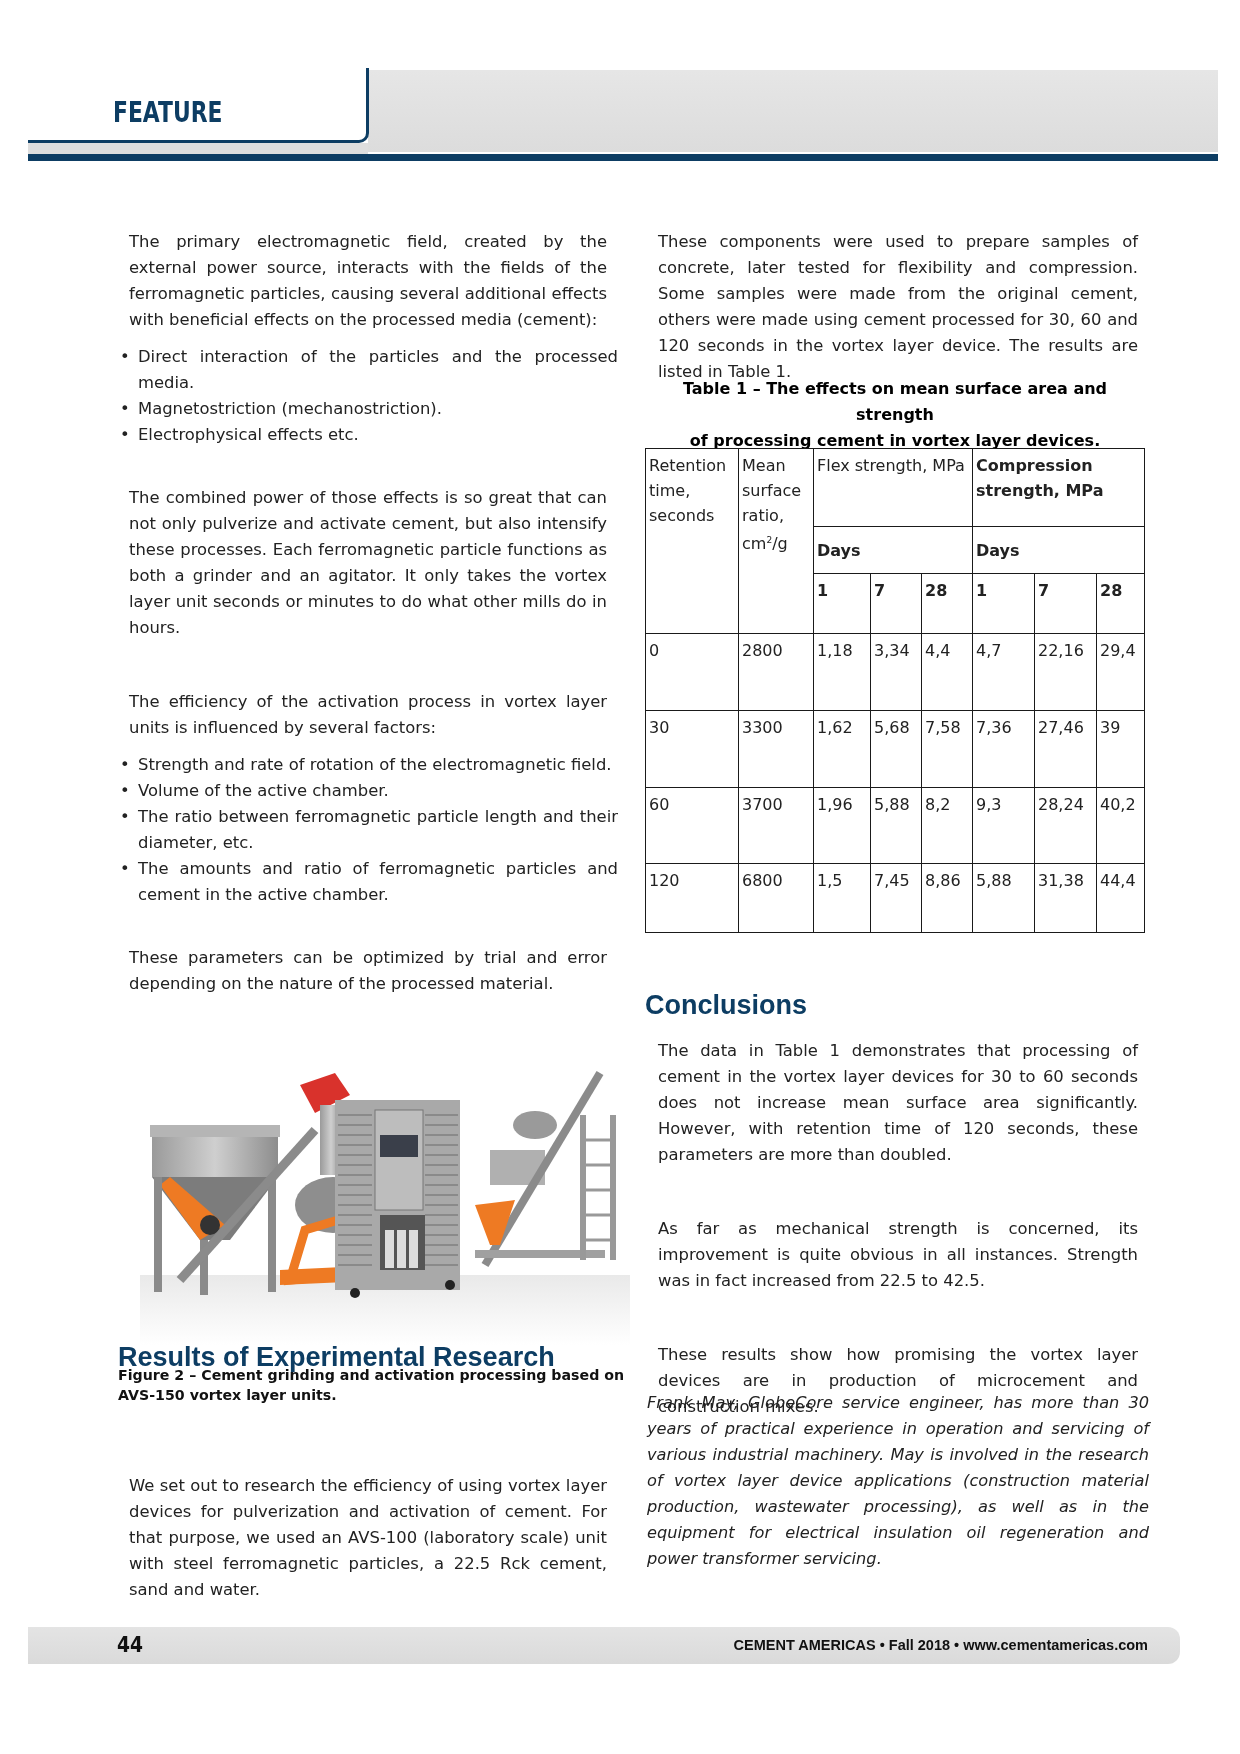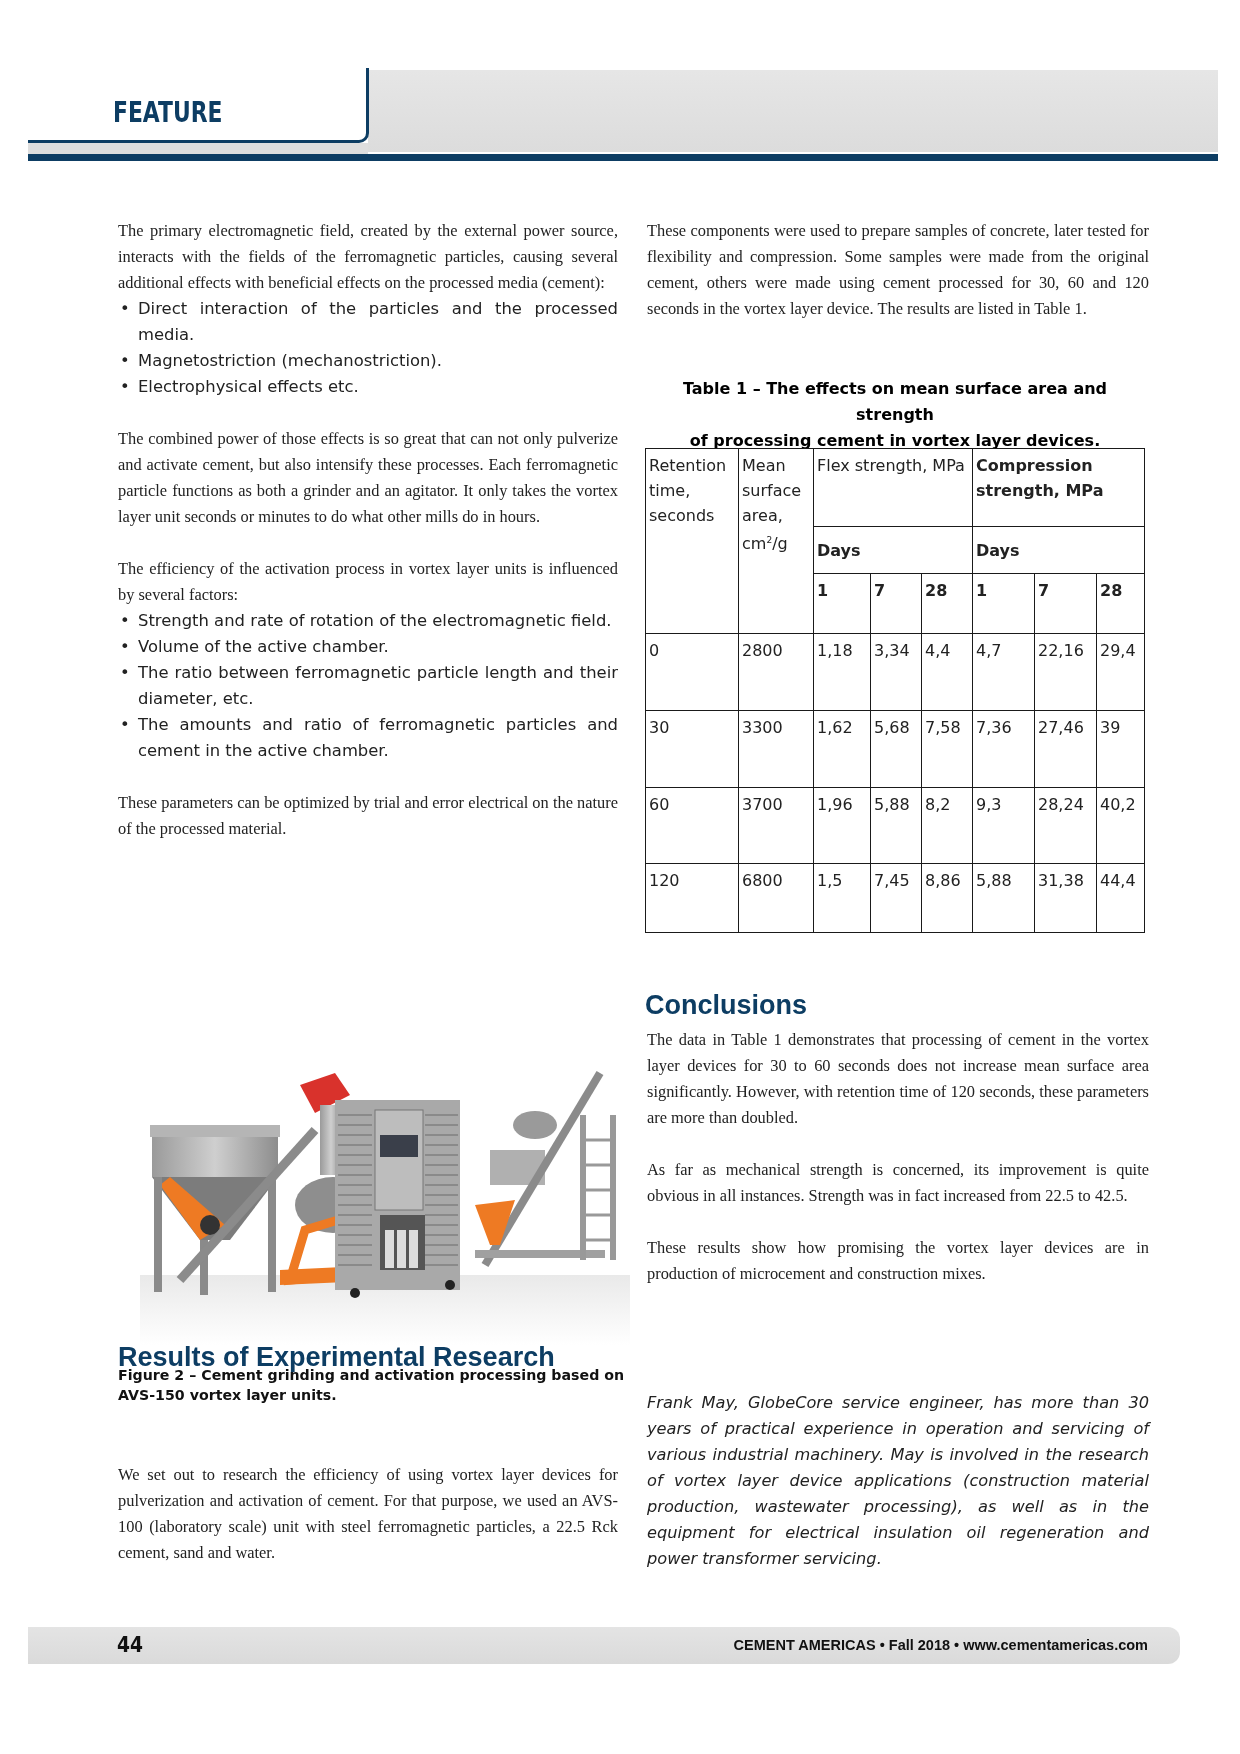--- a/index.html
+++ b/index.html
@@ -13,21 +13,21 @@
               background:#ffffff; border-right:3px solid #0d3d63; border-bottom:3px solid #0d3d63;
               border-bottom-right-radius:10px; }
   .hdr-bar { position:absolute; left:28px; top:154px; width:1190px; height:7px; background:#0d3d63; }
   .hdr-left-gray { position:absolute; left:28px; top:143px; width:340px; height:11px; background:#dedede; }
   .feature-title { position:absolute; left:113px; top:96px; font-family:"DejaVu Sans", sans-serif;
               font-weight:bold; font-size:28px; color:#0d3d63; letter-spacing:0px;
               transform:scaleX(0.78); transform-origin:left top; }
 
   
   .col { position:absolute; font-family:"DejaVu Sans", sans-serif; font-size:16.4px; line-height:26px; color:#222; }
-  .col p { margin:0; text-align:justify;font-family:Liberation Serif, serif; }
+  .col p { margin:11px; text-align:justify; }
   .col .gap { height:26px; }
   .col ul { list-style:none; margin:0; padding:0; }
   .col li { position:relative; padding-left:20px; text-align:justify; }
   .col li::before { content:"•"; position:absolute; left:2px; top:0; }
   .col-left { left:118px; top:218px; width:500px; }
   .col-right { left:647px; top:218px; width:502px; }
 
   .table-caption { position:absolute; left:645px; top:376px; width:500px; text-align:center;
               font-family:"DejaVu Sans", sans-serif; font-weight:bold; font-size:16px; line-height:26px; color:#000000; }
 
@@ -76,21 +76,21 @@
   <p>The combined power of those effects is so great that can not only pulverize and activate cement, but also intensify these processes. Each ferromagnetic particle functions as both a grinder and an agitator. It only takes the vortex layer unit seconds or minutes to do what other mills do in hours.</p>
   <div class="gap"></div>
   <p>The efficiency of the activation process in vortex layer units is influenced by several factors:</p>
   <ul>
     <li>Strength and rate of rotation of the electromagnetic field.</li>
     <li>Volume of the active chamber.</li>
     <li>The ratio between ferromagnetic particle length and their diameter, etc.</li>
     <li>The amounts and ratio of ferromagnetic particles and cement in the active chamber.</li>
   </ul>
   <div class="gap"></div>
-  <p>These parameters can be optimized by trial and error electrical on the nature of the processed material.</p>
+  <p>These parameters can be optimized by trial and error depending on the nature of the processed material.</p>
   <div class="gap"></div>
 </div>
 
 <div class="figure">
   <svg width="490" height="290" viewBox="0 0 490 290">
     <defs>
       <linearGradient id="steel" x1="0" x2="1">
         <stop offset="0" stop-color="#9a9a9a"></stop>
           <stop offset="0.5" stop-color="#cfcfcf"></stop>
           <stop offset="1" stop-color="#8d8d8d"></stop>
@@ -204,21 +204,21 @@
       <col style="width:57px">
       <col style="width:51px">
     <col style="width:51px">
       <col style="width:62px">
       <col style="width:62px">
       <col style="width:48px">
   </colgroup>
   <tbody>
       <tr style="height:78px;">
     <td rowspan="3">Retention time, seconds</td>
-    <td rowspan="3"><span>Mean surface area, cm</span><sup style="font-size:9px">2</sup><span>/g</span></td>
+    <td rowspan="3"><span>Mean surface ratio, cm</span><sup style="font-size:9px">2</sup><span>/g</span></td>
     <td colspan="3">Flex strength, MPa</td>
     <td colspan="3" class="b">Compression strength, MPa</td>
   </tr>
   <tr style="height:47px;">
     <td colspan="3" class="b" style="vertical-align:middle">Days</td>
     <td colspan="3" class="b" style="vertical-align:middle">Days</td>
   </tr>
   <tr style="height:60px;">
     <td class="b">1</td>
     <td class="b">7</td>

